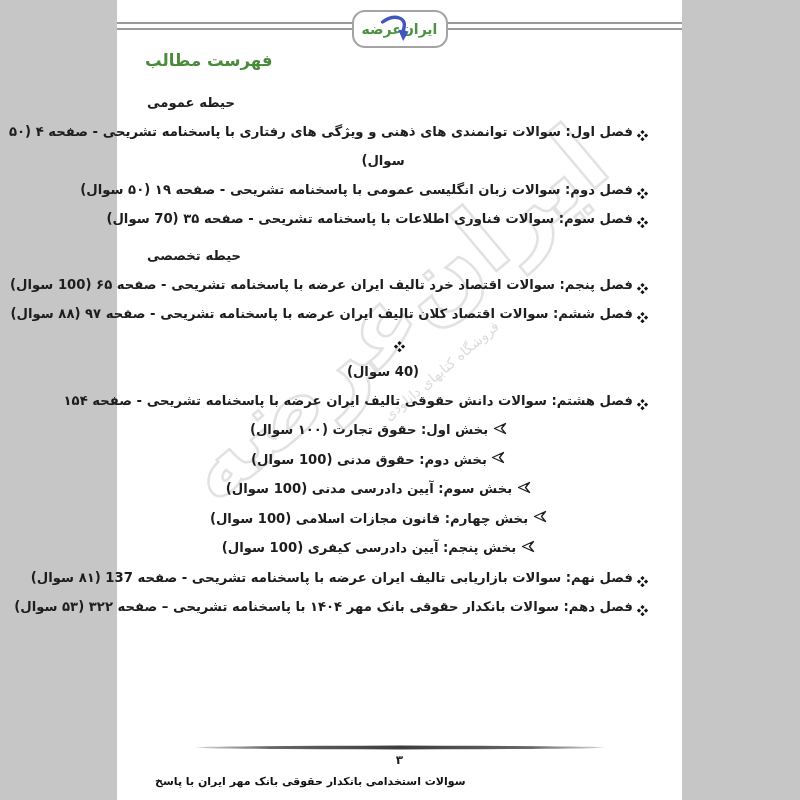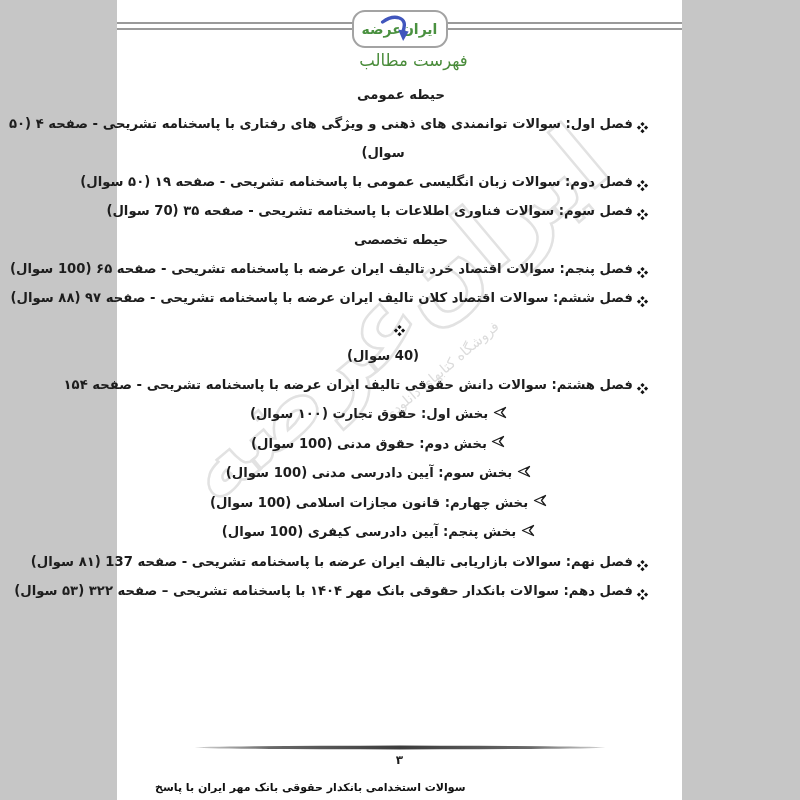--- a/index.html
+++ b/index.html
@@ -11,27 +11,27 @@
   .rule{position:absolute;left:0;right:0;height:2px;background:#9a9a9a;}
   .rule.top{top:22px;}
   .rule.bot{top:28px;}
   .logo-capsule{position:absolute;top:10px;left:50%;transform:translateX(-50%);
     width:96px;height:38px;background:#fff;border:2px solid #a3a3a3;border-radius:13px;
     box-sizing:border-box;z-index:3;display:flex;align-items:center;justify-content:center;}
   .logo-text{direction:rtl;font-weight:bold;font-size:14px;color:#4a9140;letter-spacing:1px;white-space:nowrap;}
   .logo-arrow{position:absolute;left:50%;top:2px;transform:translateX(-58%);z-index:2;}
 
   
-  .page-title{position:absolute;top:51px;left:0;right:0;text-align:center;
-    font-size:16.5px;font-weight:normal;z-index:2;padding-left:28px;}
+  .page-title{position:absolute;top:51px;left:0;right:0;
+    font-size:16.5px;font-weight:bold;z-index:2;padding-left:28px;}
 
   
   .toc{position:absolute;top:80px;left:0;right:0;z-index:2;direction:rtl;
     padding:0 27px 0 30px;font-size:13.2px;font-weight:bold;color:#1d1d1d;line-height:29px;}
-  .sec-head{text-align:center;white-space:nowrap;}
+  .sec-head{text-align:left;white-space:nowrap;margin-top:8px;}
   .ti-line{text-align:center;white-space:nowrap;}
   .ti-line.cont{padding-right:36px;}
   .sub-line{text-align:center;white-space:nowrap;padding-right:42px;}
   .b-d{display:inline-block;width:22px;direction:ltr;vertical-align:baseline;}
   .d4{display:inline-block;width:3px;height:3px;background:#141414;margin:0 4px 1px 0;
     box-shadow:5px 0 0 #141414,0 5px 0 #141414,5px 5px 0 #141414;
     transform:rotate(45deg) translate(-1px,-1px);}
   .b-a{display:inline-block;width:22px;direction:ltr;vertical-align:middle;}
 
   
@@ -42,21 +42,21 @@
     -webkit-text-fill-color:rgba(255,255,255,0);}
   .wm-sub{display:block;direction:rtl;font-size:14px;letter-spacing:5px;color:#dcdcdc;margin-top:10px;}
 
   
   .footer-rule{position:absolute;top:745px;left:50%;transform:translateX(-50%);z-index:2;}
   .page-number{position:absolute;top:753px;left:0;right:0;text-align:center;
     font-size:12px;font-weight:bold;color:#1d1d1d;z-index:2;}
   .footer-row{position:absolute;top:769px;left:0;right:0;height:16px;z-index:2;
     font-size:11px;font-weight:bold;color:#111;}
   .footer-section{position:absolute;right:127px;top:0;direction:rtl;white-space:nowrap;margin-top:40px;}
-  .footer-book{position:absolute;left:38px;top:12px;direction:rtl;white-space:nowrap;}
+  .footer-book{position:absolute;left:38px;top:6px;direction:rtl;white-space:nowrap;}
 </style>
 </head>
 <body>
 
 <div class="page">
 
   <div class="rule top"></div>
   <div class="rule bot"></div>
   <div class="logo-capsule">
     <span class="logo-text">ایران‌عرضه</span>

